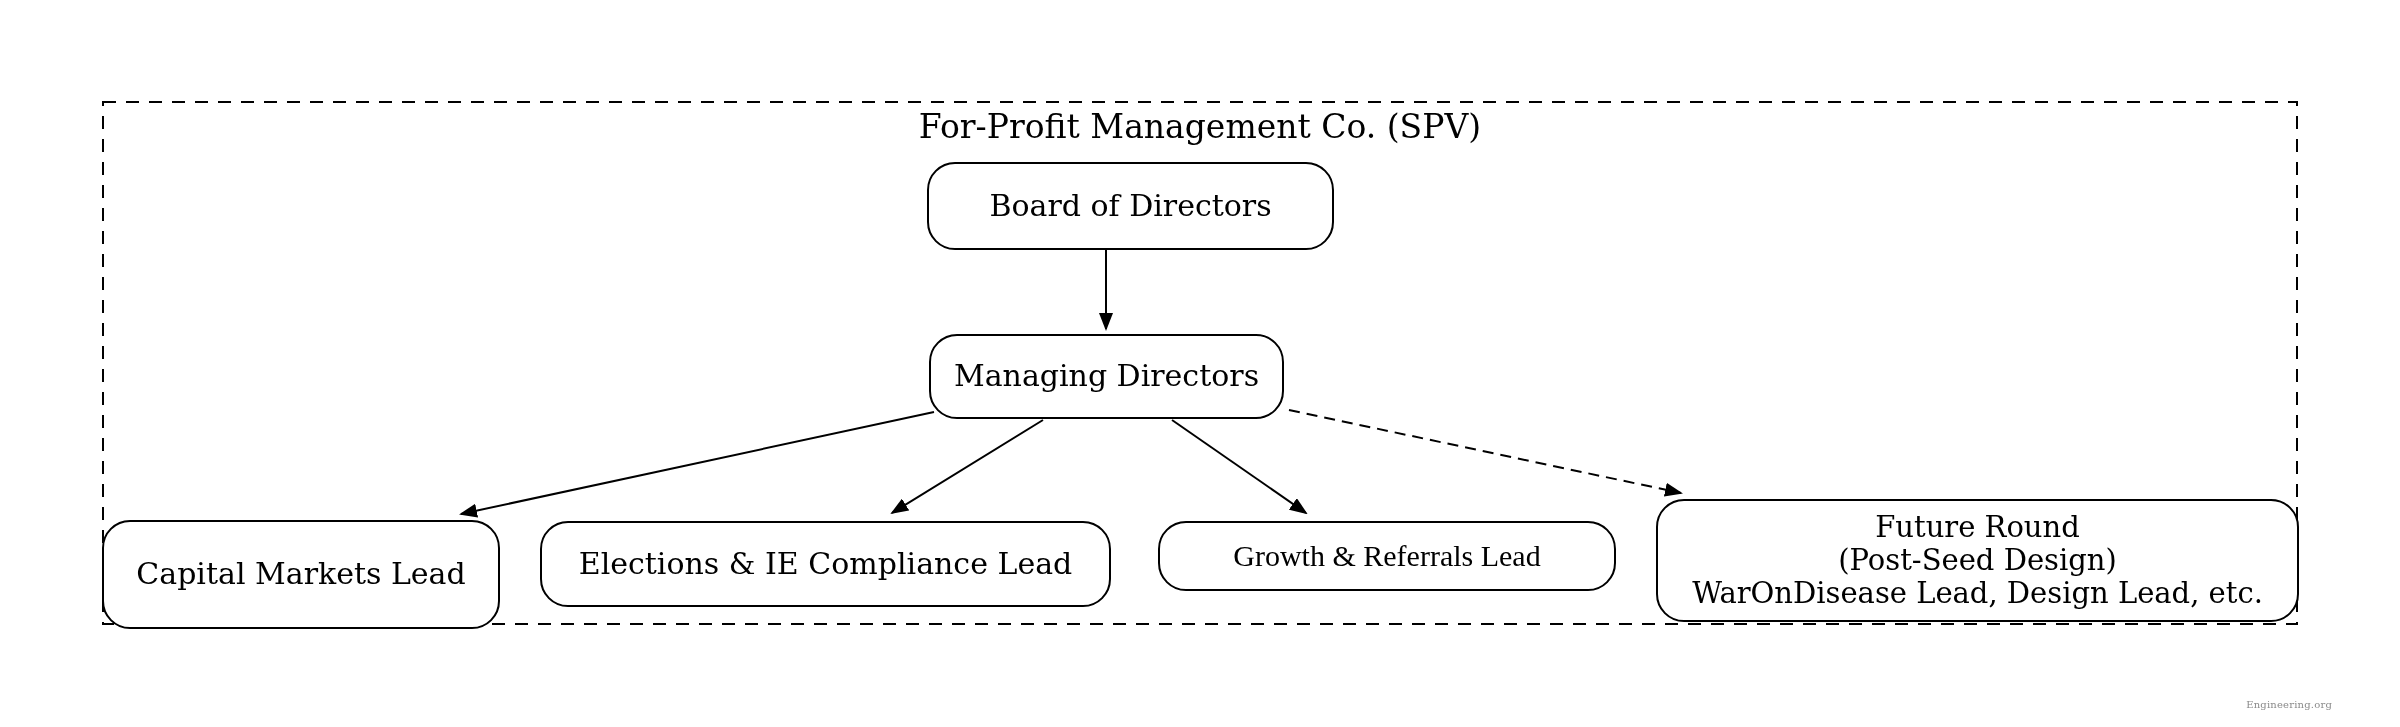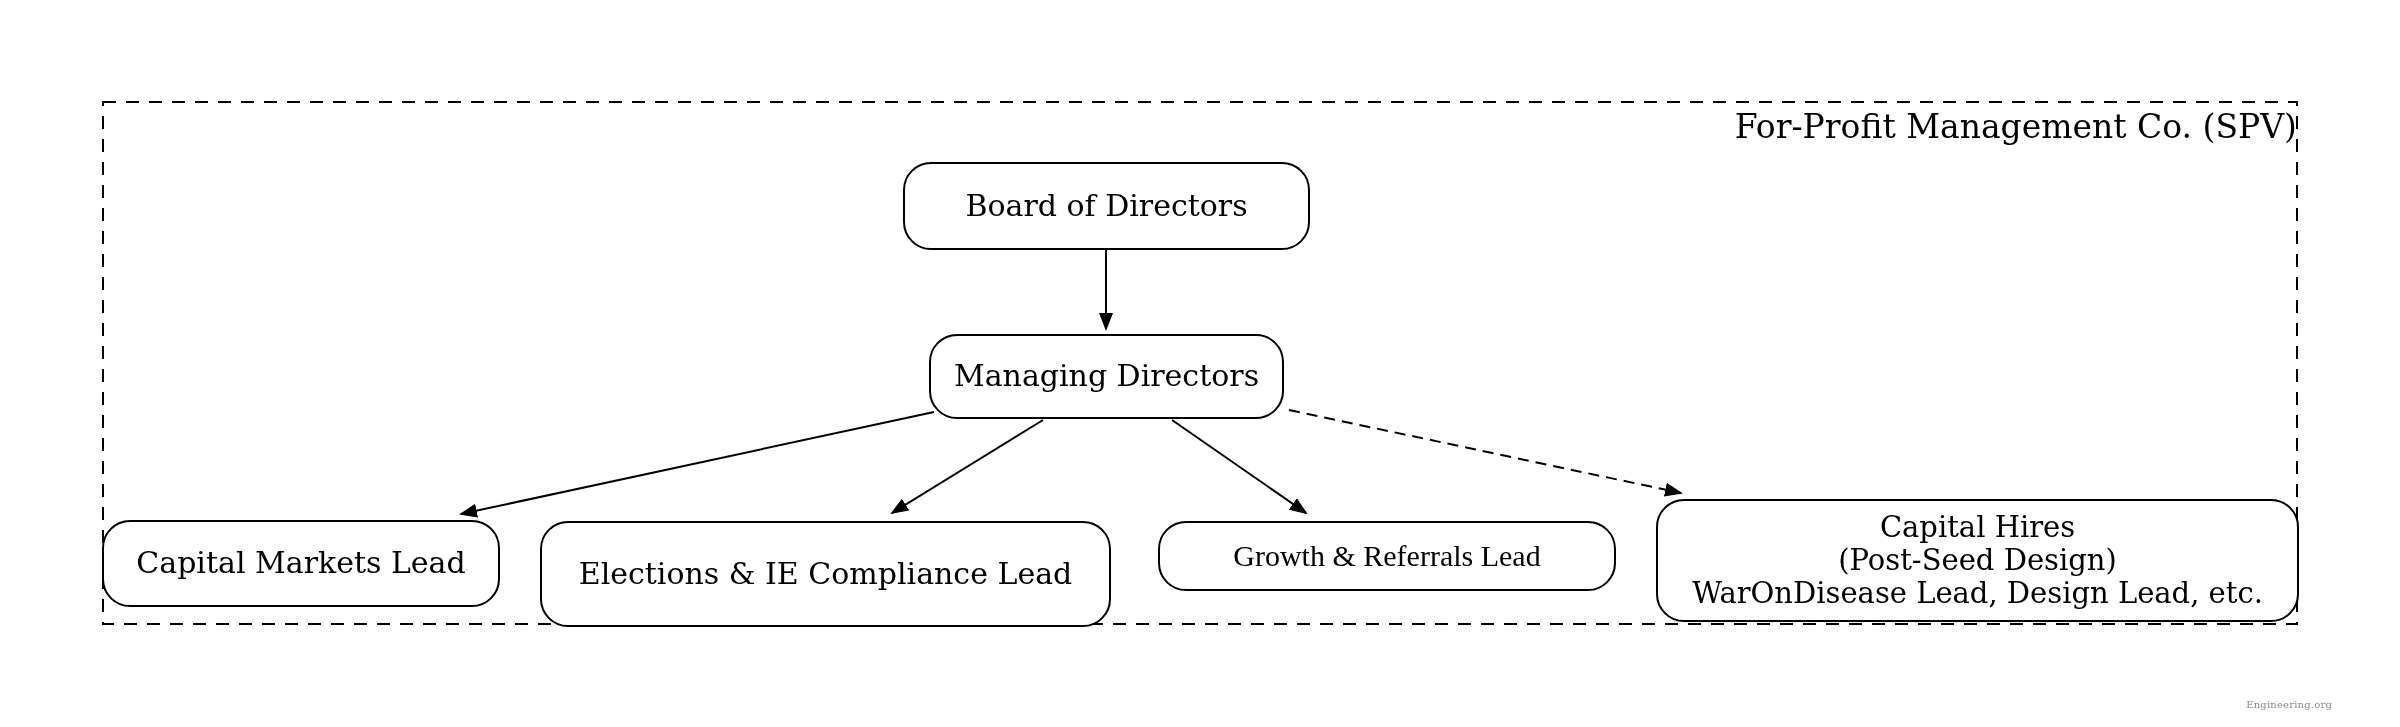--- a/index.html
+++ b/index.html
@@ -19,44 +19,44 @@
   #edges-layer {
     position: absolute;
     left: 0;
     top: 0;
   }
   #cluster-title {
     position: absolute;
     left: 103px;
     top: 109px;
     width: 2194px;
-    text-align: right;
+    text-align: center;
     font-size: 33px;
     line-height: 1.1;
     white-space: nowrap;
   }
   .node {
     position: absolute;
     box-sizing: border-box;
     background: #ffffff;
     border: 2px solid #000000;
     border-radius: 28px;
     display: flex;
     flex-direction: column;
     align-items: center;
     justify-content: center;
     text-align: center;
     font-size: 30px;
     line-height: 1.16;
     white-space: nowrap;
   }
-  #node-board     { left: 903px;  top: 162px; width: 407px; height: 88px; }
+  #node-board     { left: 927px;  top: 162px; width: 407px; height: 88px; }
   #node-managing  { left: 929px;  top: 334px; width: 355px; height: 85px; }
-  #node-capital   { left: 102px;  top: 520px; width: 398px; height: 87px; }
-  #node-elections { left: 540px;  top: 521px; width: 571px; height: 106px; }
+  #node-capital   { left: 102px;  top: 520px; width: 398px; height: 109px; }
+  #node-elections { left: 540px;  top: 521px; width: 571px; height: 86px; }
   #node-growth    { left: 1158px; top: 521px; width: 458px; height: 70px; font-family: Liberation Serif, serif; }
   #node-future    { left: 1656px; top: 499px; width: 643px; height: 123px; font-size: 29px; line-height: 1.14; }
   #watermark {
     position: absolute;
     left: 2150px;
     top: 699px;
     width: 182px;
     text-align: right;
     font-size: 10px;
     color: #8a8a8a;
@@ -104,20 +104,20 @@
 
   <div class="node" id="node-elections">
     <div>Elections &amp; IE Compliance Lead</div>
   </div>
 
   <div class="node" id="node-growth">
     <div>Growth &amp; Referrals Lead</div>
   </div>
 
   <div class="node" id="node-future">
-    <div>Capital Hires</div>
+    <div>Future Round</div>
     <div>(Post-Seed Design)</div>
     <div>WarOnDisease Lead, Design Lead, etc.</div>
   </div>
 
   <div id="watermark">Engineering.org</div>
 
 </div>
 
 </body></html>

